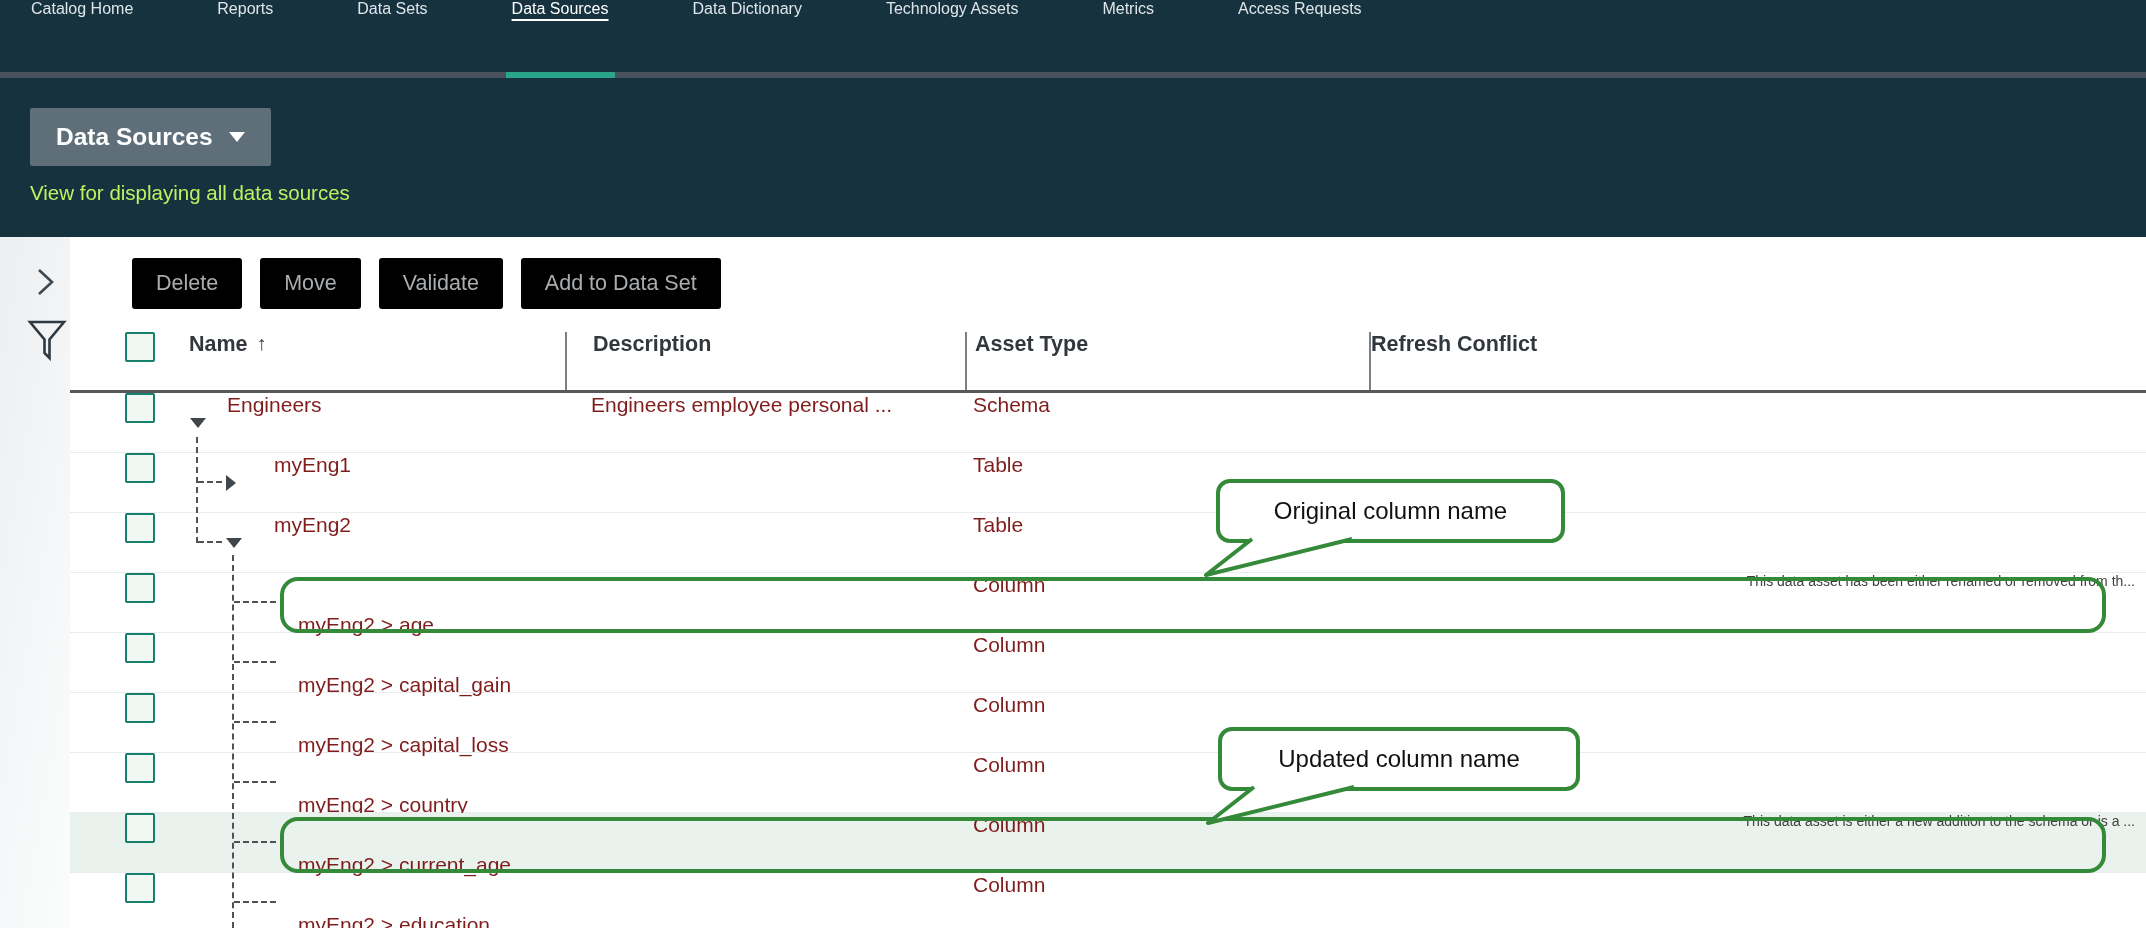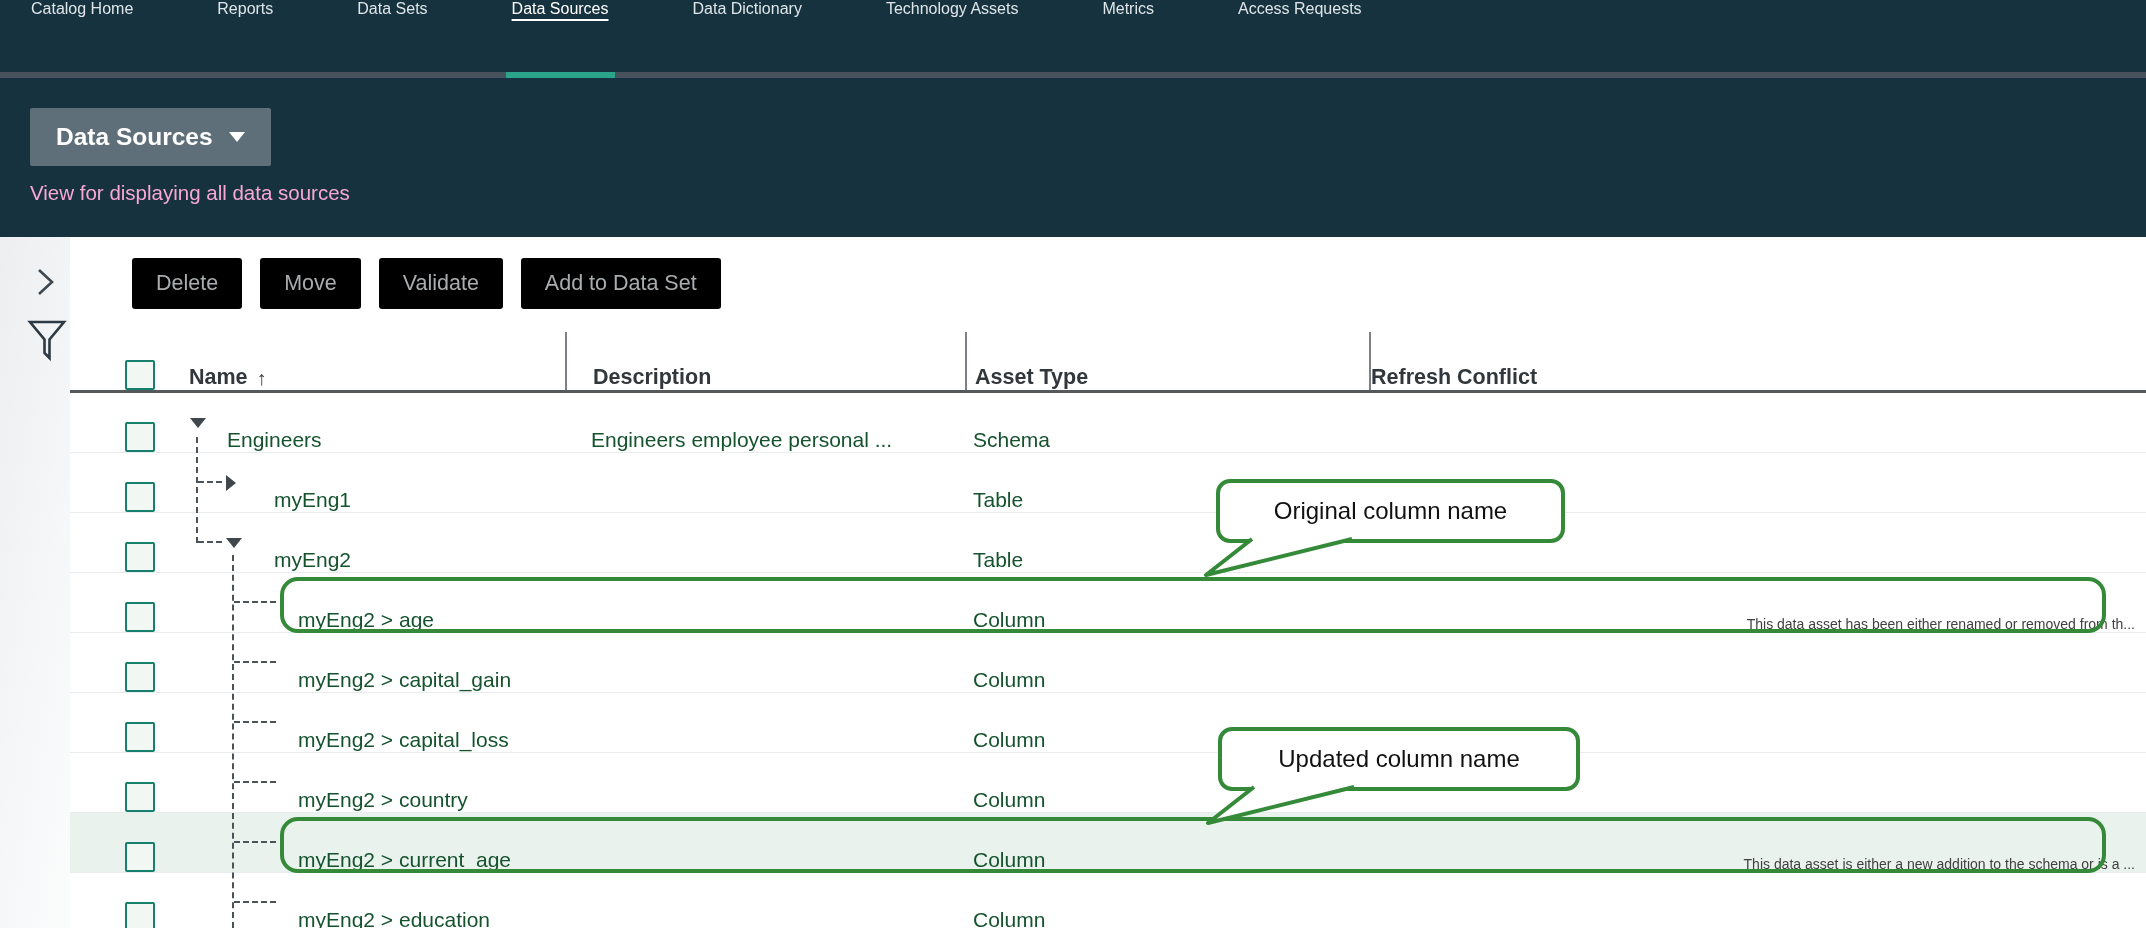--- a/index.html
+++ b/index.html
@@ -24,55 +24,55 @@
     content:"";position:absolute;left:-6px;right:-6px;bottom:-6px;height:6px;background:#2aa58b;z-index:3;
   }
   
   #page-header{position:absolute;left:0;top:78px;width:2146px;height:159px;background:#16323f;}
   #view-button{
     position:absolute;left:30px;top:30px;height:58px;padding:0 26px;background:#5e6f7a;
     display:flex;align-items:center;gap:16px;color:#fff;font-size:24.5px;font-weight:bold;
     border:none;border-radius:2px;cursor:pointer;
   }
   .caret-down{width:0;height:0;border-left:8px solid transparent;border-right:8px solid transparent;border-top:10px solid #ffffff;}
-  #view-subtitle{position:absolute;left:30px;top:103px;color:#f9a8d4;font-size:20.5px;}
+  #view-subtitle{position:absolute;left:30px;top:103px;color:#bef264;font-size:20.5px;}
   
   #side-rail{
     position:absolute;left:0;top:237px;width:70px;height:691px;
     background:linear-gradient(100deg,#eceef0 0%,#f6f7f8 60%,#fbfcfc 100%);
   }
   .rail-icon{position:absolute;cursor:pointer;}
   
   #main{position:absolute;left:70px;top:237px;width:2076px;height:691px;background:#fff;}
   #toolbar{position:absolute;left:0;top:21px;height:51px;display:flex;padding-left:62px;}
   .tb-btn{
     height:51px;display:flex;align-items:center;padding:0 24px;margin-right:18px;
     background:#000000;color:#a9adb0;font-size:21.5px;border:none;border-radius:3px;cursor:default;white-space:nowrap;
   }
   
   #thead{
     position:absolute;left:0;top:95px;width:2076px;height:58px;display:flex;align-items:center;
     border-bottom:3px solid #55595c;box-sizing:content-box;
   }
-  .cell{box-sizing:border-box;height:100%;display:flex;align-items:flex-end;white-space:nowrap;}
+  .cell{box-sizing:border-box;height:100%;display:flex;align-items:flex-start;white-space:nowrap;}
   .c-check{width:85px;padding-left:55px;flex:none;}
   .c-name{width:410px;flex:none;position:relative;}
   .c-desc{width:400px;flex:none;padding-left:26px;}
   .c-asset{width:404px;flex:none;padding-left:8px;}
   .c-conflict{width:786px;flex:none;justify-content:flex-end;padding-right:20px;}
   .c-end{flex:1;}
   #thead .cell{font-weight:bold;color:#31373c;font-size:21.5px;}
   #thead .c-name{padding-left:34px;}
   #thead .c-desc,#thead .c-asset,#thead .c-conflict,#thead .c-end{border-left:2px solid #7c8084;}
   .sort-arrow{font-weight:bold;font-size:20px;margin-left:9px;color:#3a4045;}
   .checkbox{width:26px;height:26px;border:2px solid #17806c;background:#f1f8f4;border-radius:2px;flex:none;cursor:pointer;}
   #tbody{position:absolute;left:0;top:156px;width:2076px;height:535px;}
   .row{position:relative;display:flex;align-items:center;height:59px;border-bottom:1px solid #e9ecee;}
   .row.tinted{background:#e9f2ed;}
-  .row .c-name span,.row .c-desc span,.row .c-asset span{color:#14532d;font-size:21px;}
+  .row .c-name span,.row .c-desc span,.row .c-asset span{color:#7f1d1d;font-size:21px;}
   .row .c-conflict span{color:#404040;font-size:14px;}
   .name-text{position:relative;display:inline-block;}
   .lvl0 .name-text{margin-left:72px;}
   .lvl1 .name-text{margin-left:119px;}
   .lvl2 .name-text{margin-left:143px;margin-top:40px;}
   .tri{position:absolute;top:50%;transform:translateY(-50%);width:0;height:0;cursor:pointer;}
   .tri-down{border-left:8px solid transparent;border-right:8px solid transparent;border-top:10px solid #3f464c;}
   .tri-right{border-top:8px solid transparent;border-bottom:8px solid transparent;border-left:10px solid #3f464c;}
   .lvl0 .tri{left:35px;}
   .lvl1 .tri{left:71px;}

